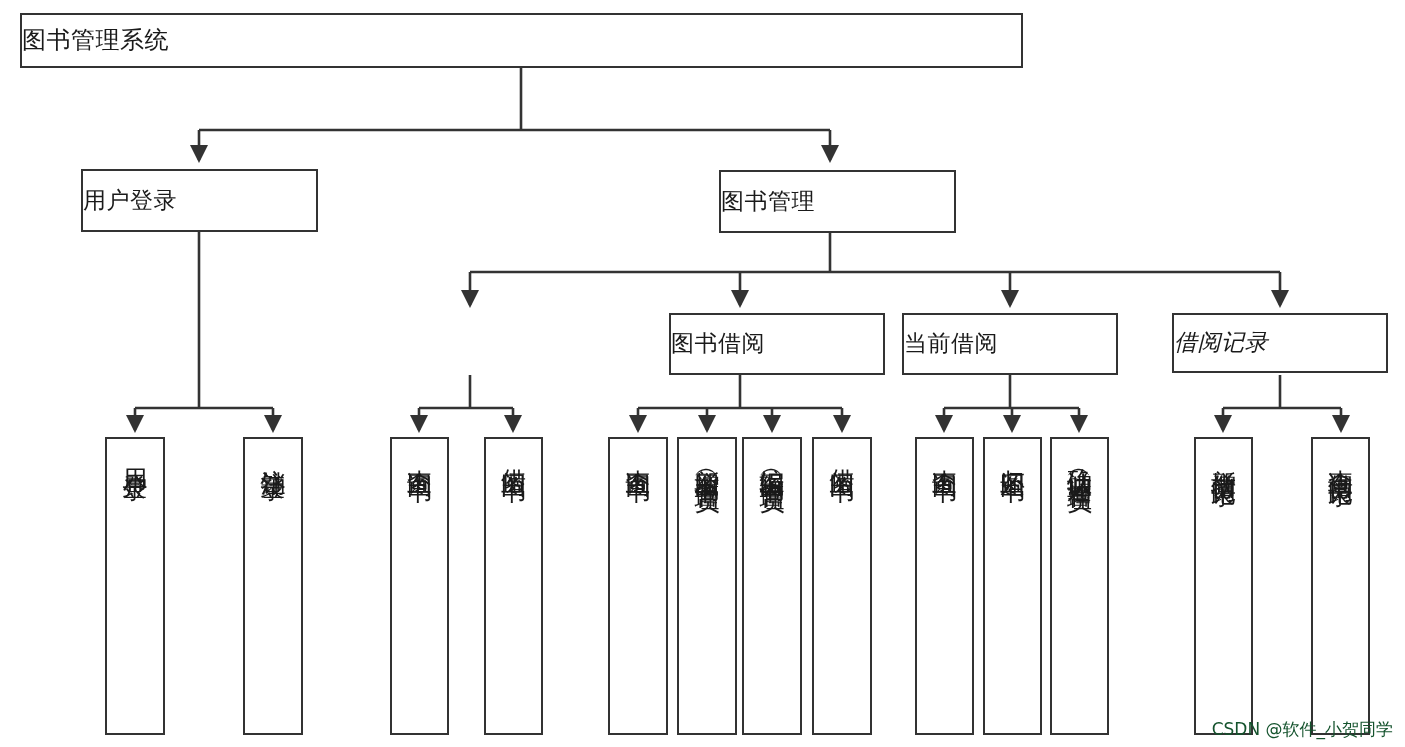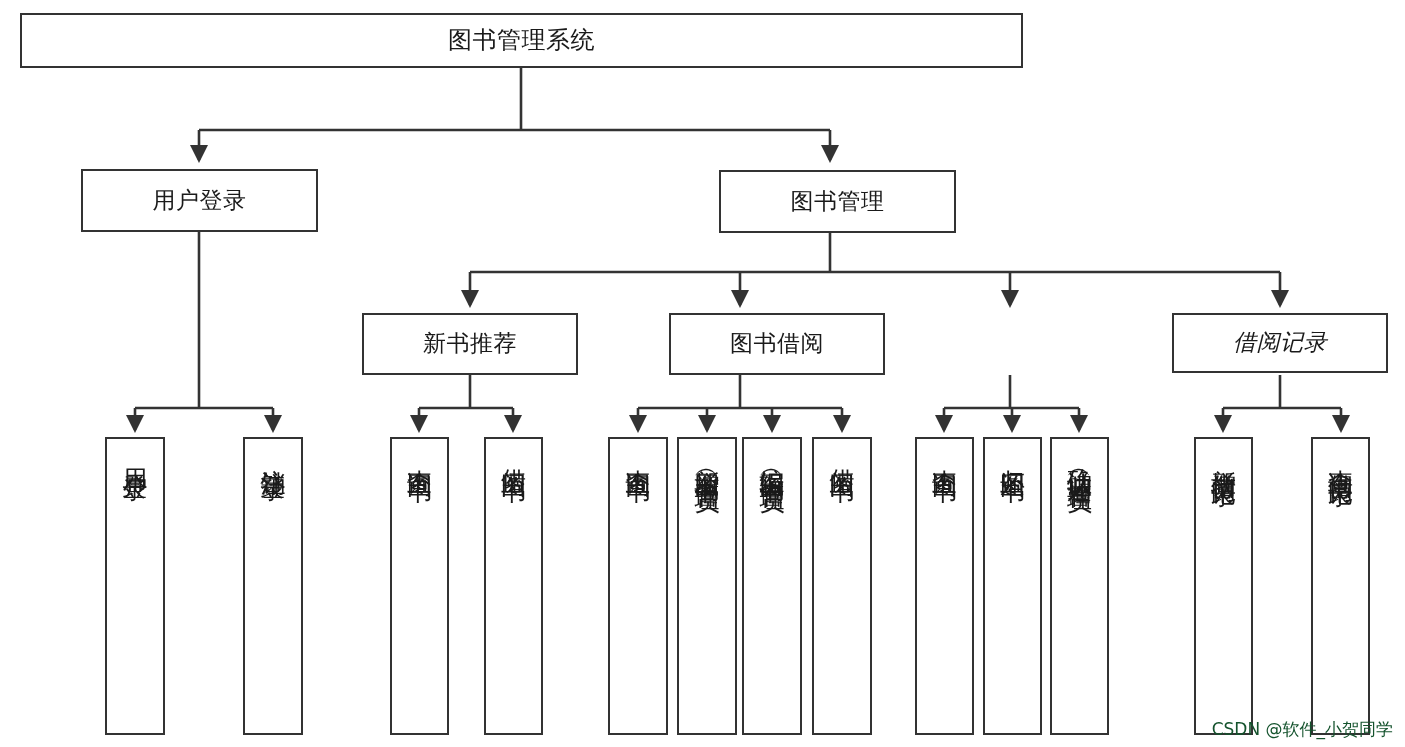--- a/index.html
+++ b/index.html
@@ -26,21 +26,21 @@
     height: 747px;
     pointer-events: none;
   }
   .node {
     position: absolute;
     box-sizing: border-box;
     background: #ffffff;
     border: 2.4px solid #333333;
     display: flex;
     align-items: center;
-    justify-content: center;
+    justify-content: flex-start;
     color: #1a1a1a;
     z-index: 2;
   }
   .node .label {
     display: block;
     text-align: center;
     line-height: 1.18;
     letter-spacing: 0.5px;
   }
   
@@ -135,26 +135,26 @@
     <span class="label">图书管理系统</span>
   </div>
 
   <div class="node horiz" style="left:81px; top:169px; width:237px; height:63px;">
     <span class="label">用户登录</span>
   </div>
   <div class="node horiz" style="left:711px; top:170px; width:237px; height:63px;margin-left:8px;">
     <span class="label">图书管理</span>
   </div>
 
-  <div class="node horiz" style="left:362px; top:313px; width:216px; height:62px;">
-    <span class="label">新书推荐</span>
-  </div>
   <div class="node horiz" style="left:669px; top:313px; width:216px; height:62px;">
     <span class="label">图书借阅</span>
   </div>
+  <div class="node horiz" style="left:902px; top:313px; width:216px; height:62px;">
+    <span class="label">当前借阅</span>
+  </div>
   <div class="node horiz" style="left:1172px; top:313px; width:216px; height:60px;font-style:italic;">
     <span class="label">借阅记录</span>
   </div>
 
   <div class="node vert" style="left:105px; top:437px; width:60px; height:298px;">
     <span class="label">用户登录</span>
   </div>
   <div class="node vert" style="left:243px; top:437px; width:60px; height:298px;">
     <span class="label">注销登录</span>
   </div>

